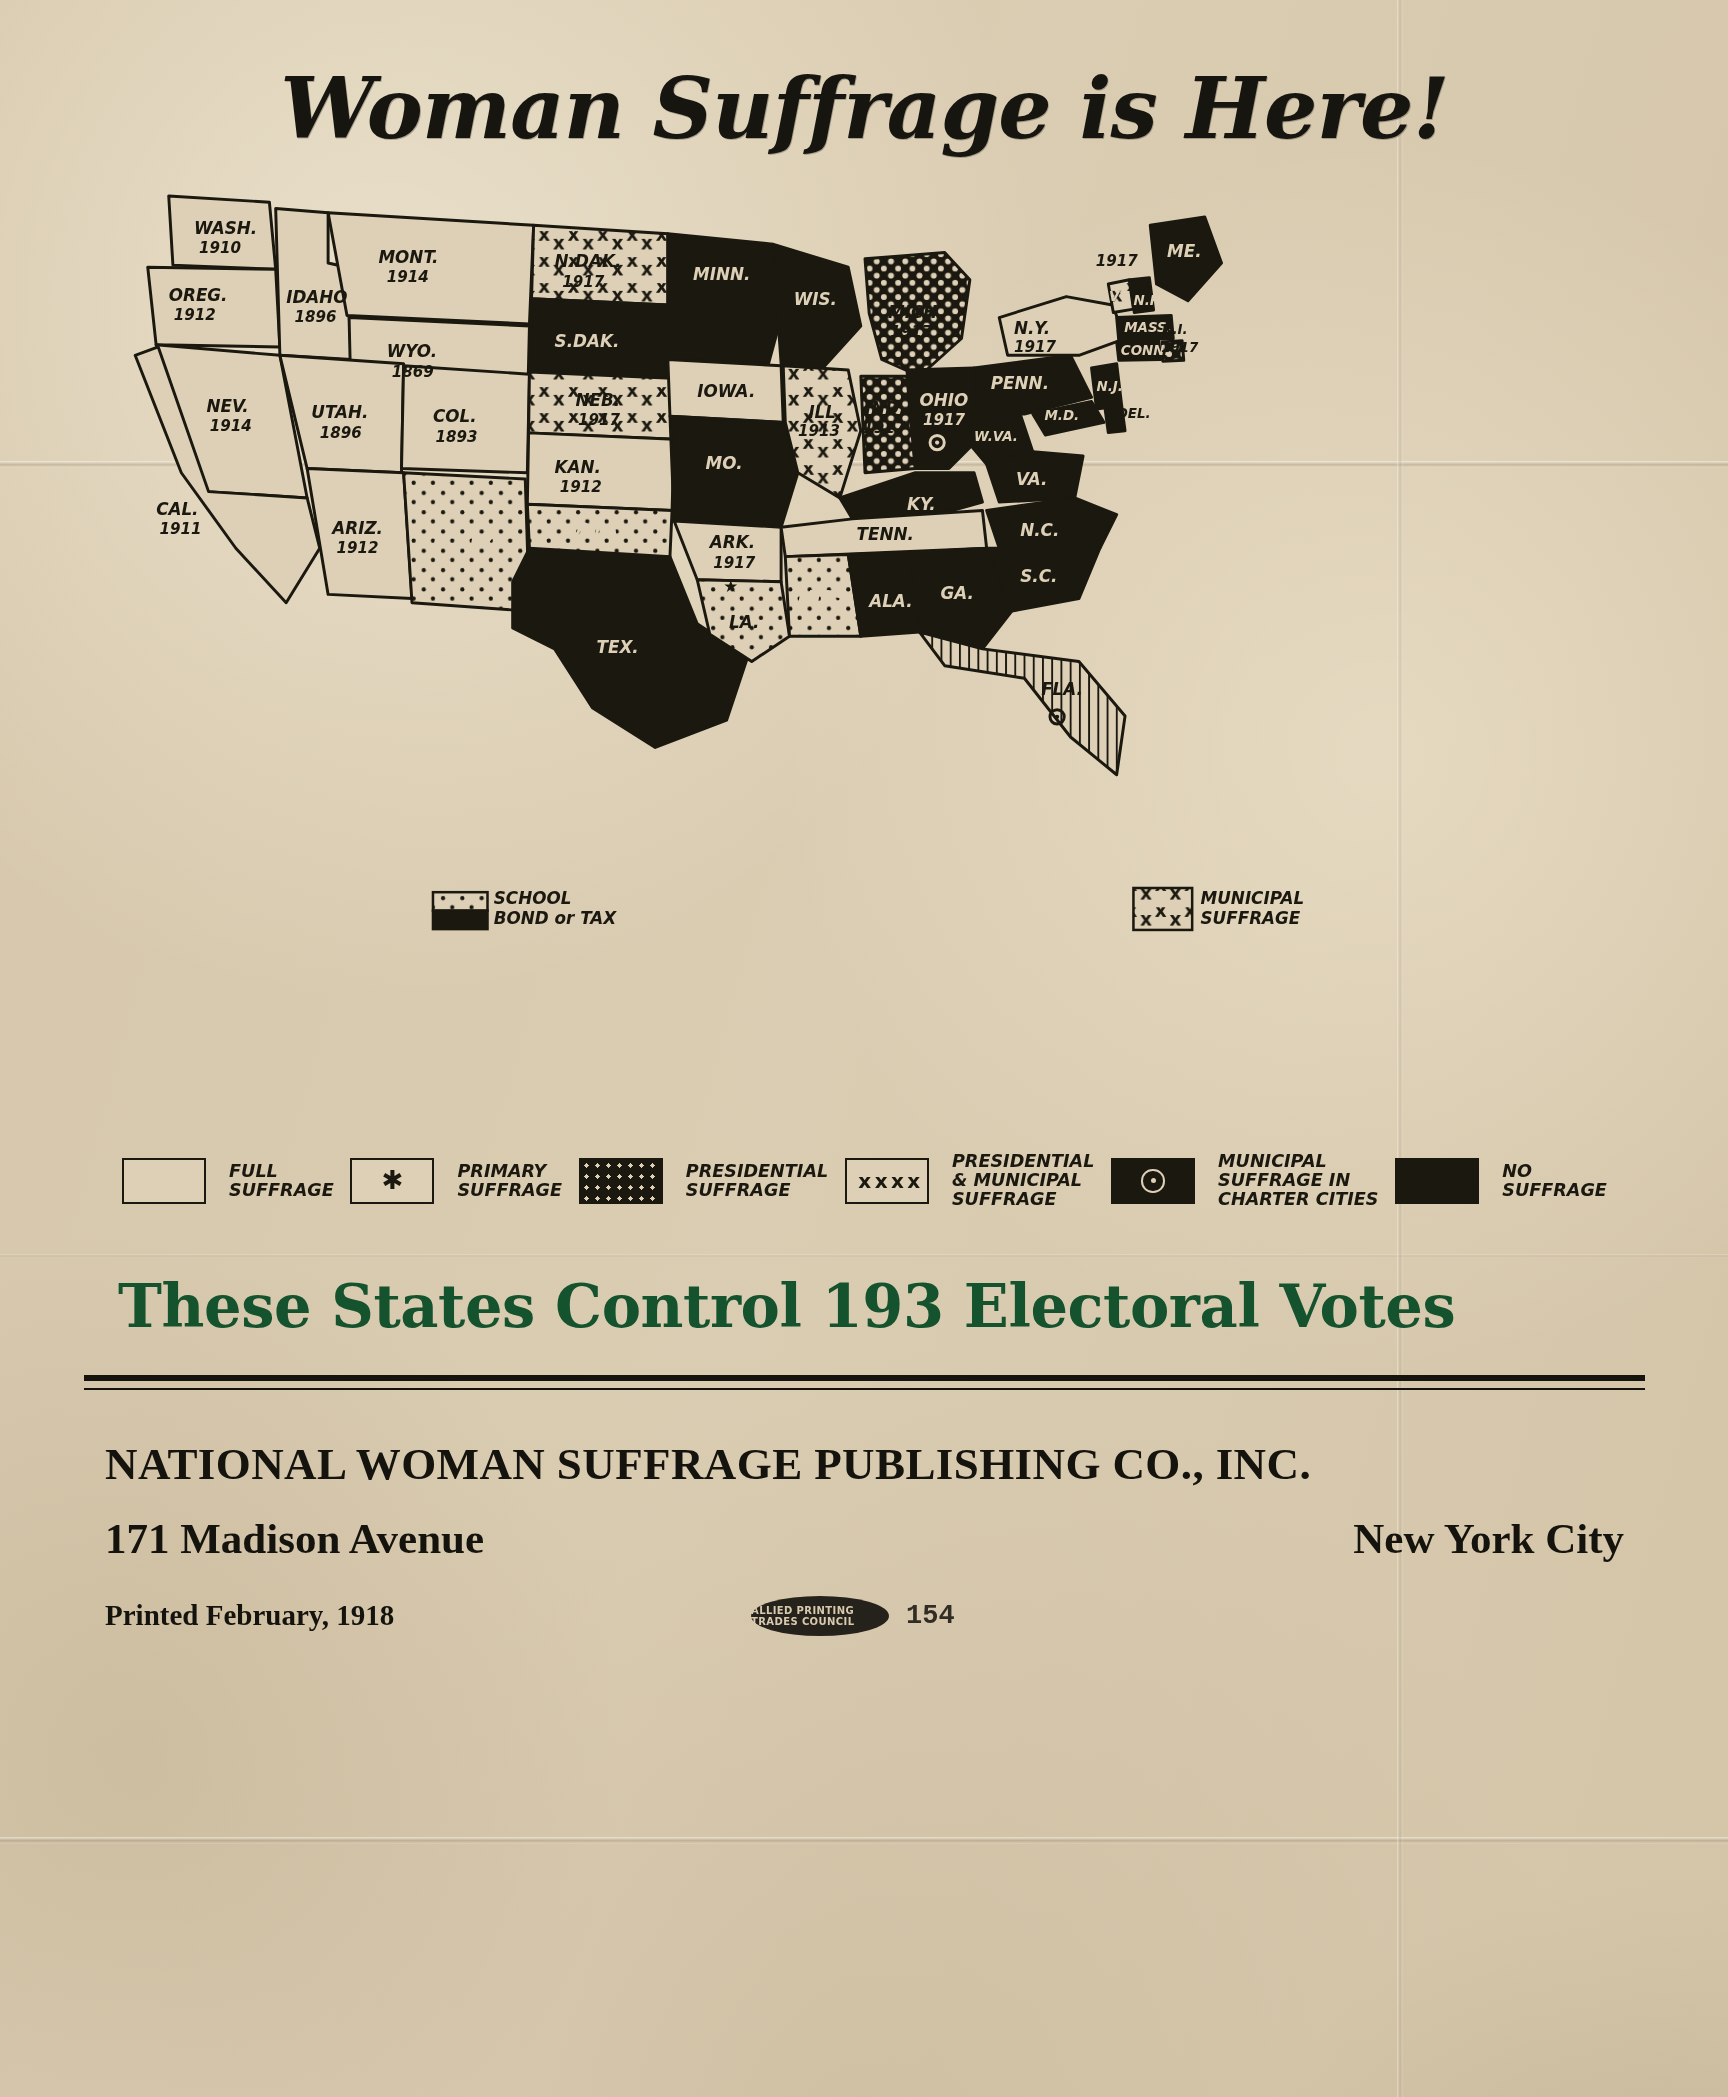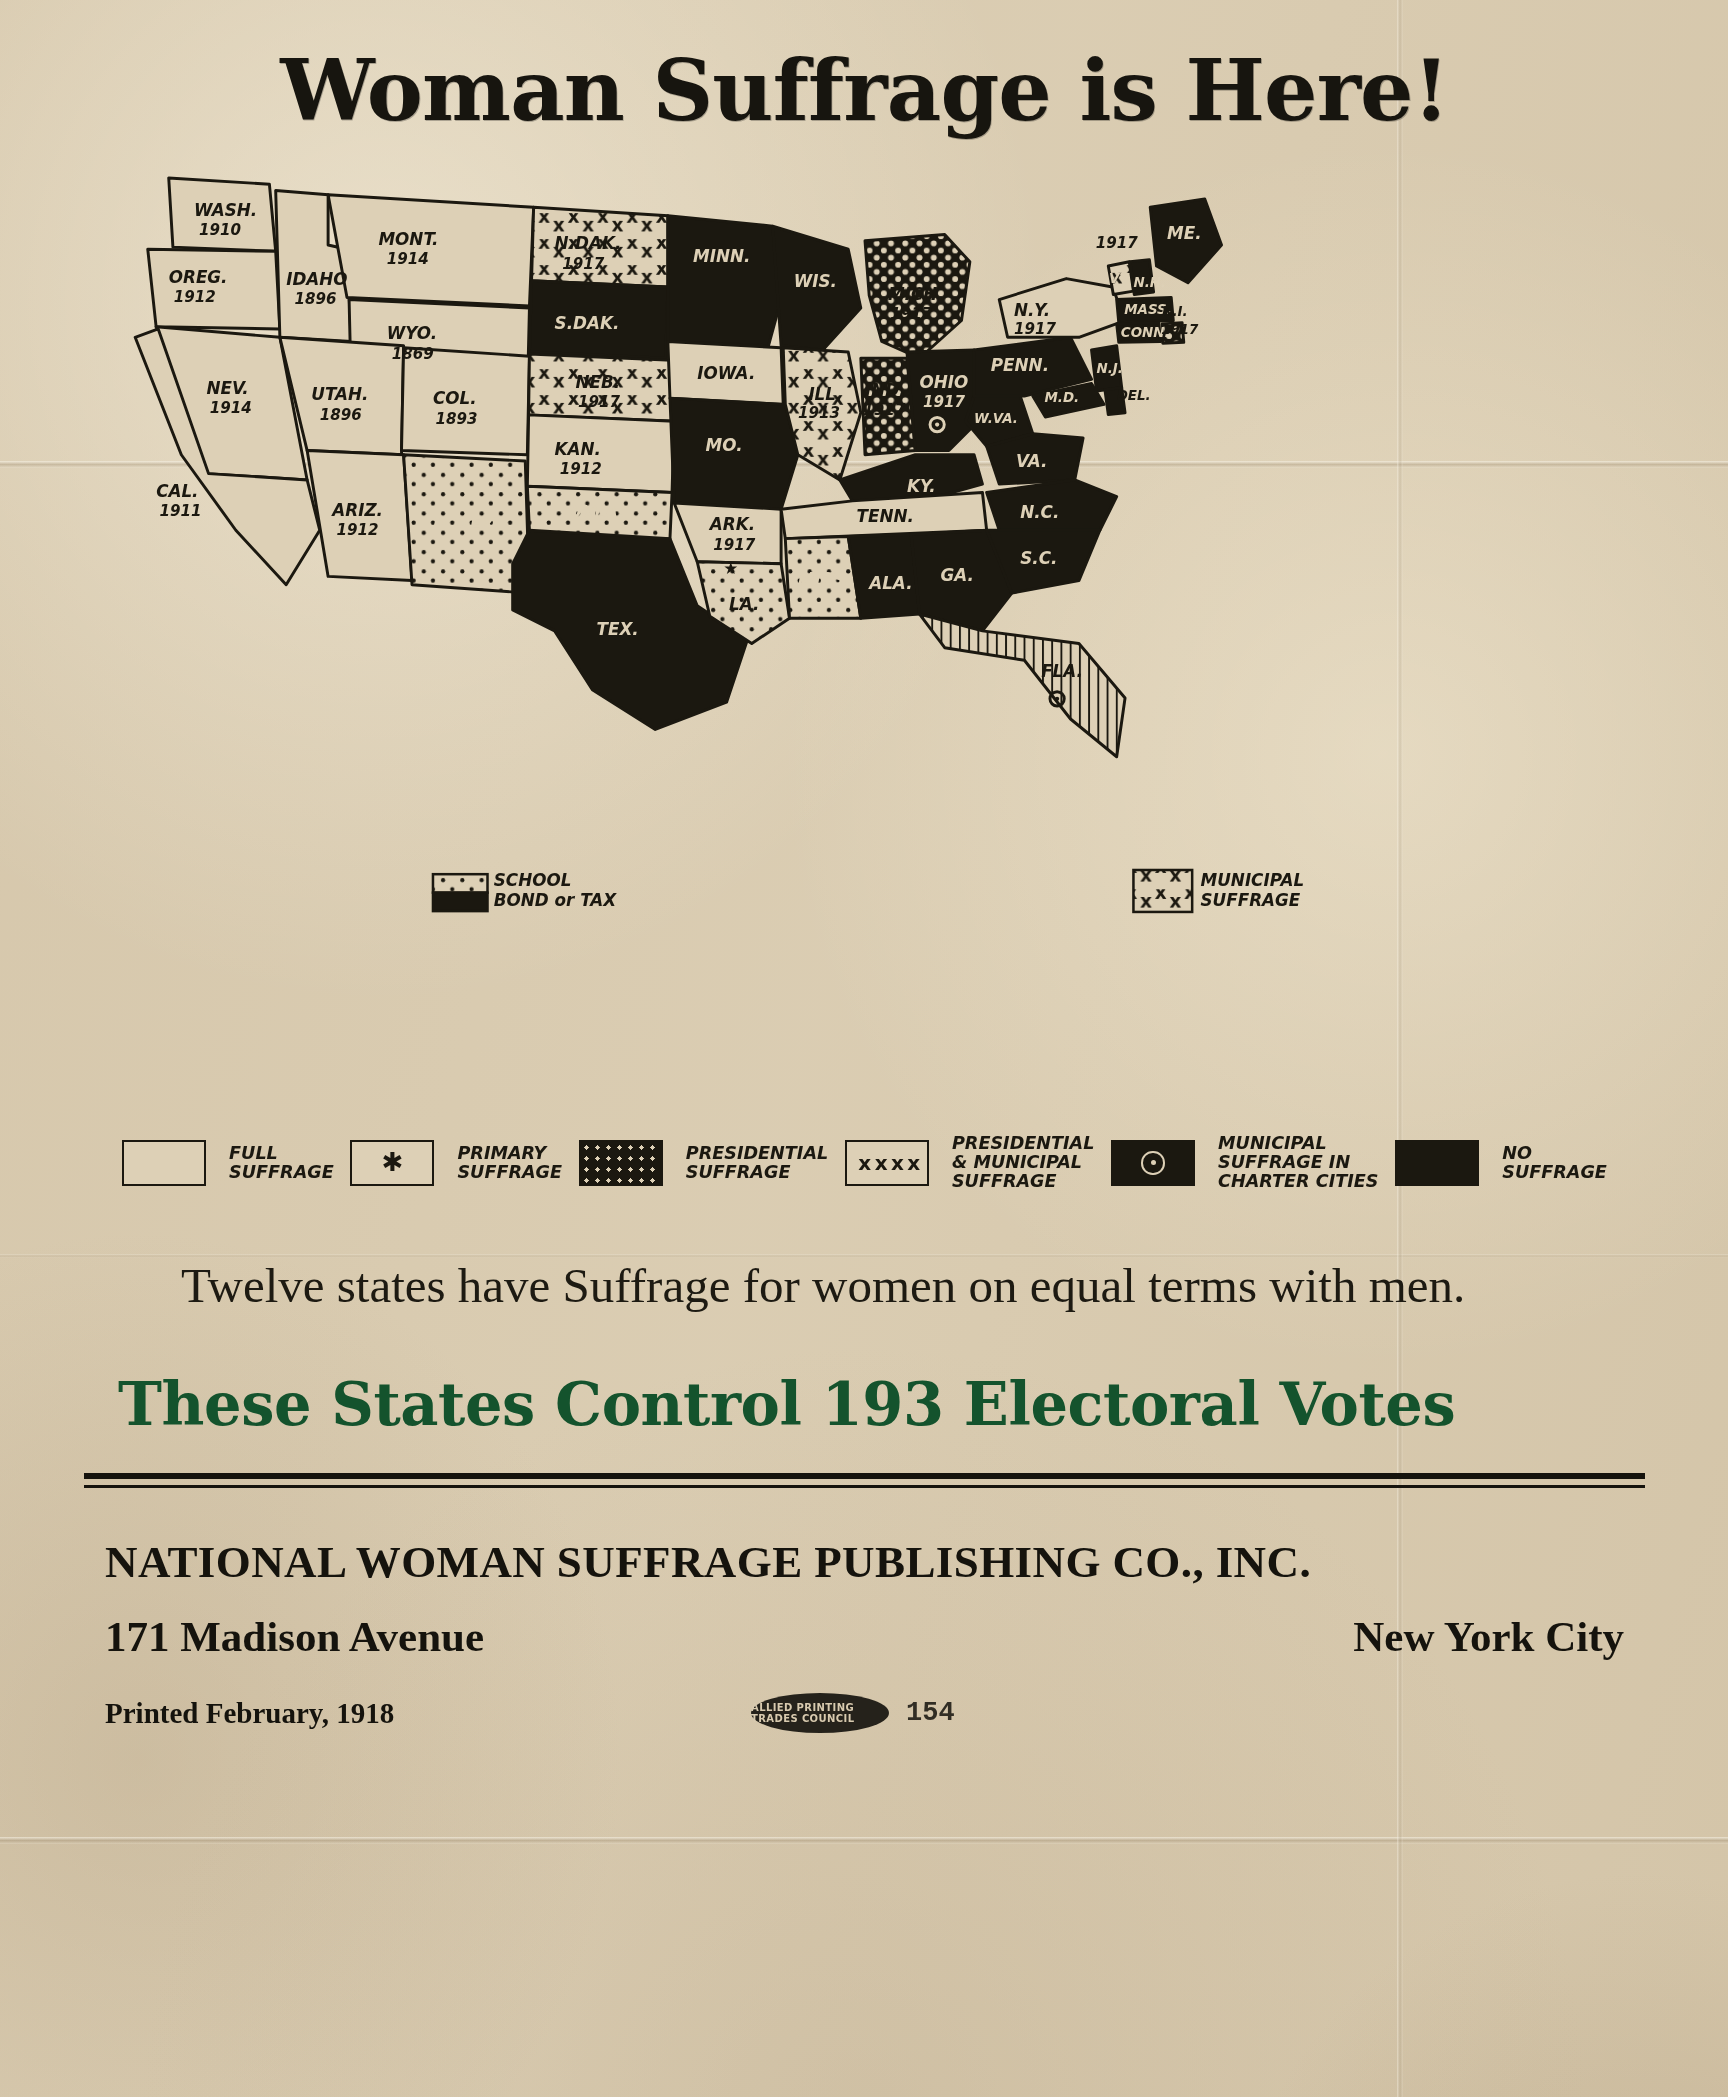--- a/index.html
+++ b/index.html
@@ -60,22 +60,23 @@
   }
 
   .title {
     text-align: center;
     font-family: "DejaVu Serif", serif;
     font-weight: bold;
     font-size: 84px;
     letter-spacing: -0.8px;
     color: #17150f;
     margin: 0;
-    padding-top: 41px;
+    padding-top: 59px;
     text-shadow: 0.8px 0.8px 0 rgba(0,0,0,0.25);
+    font-style: italic;
   }
 
   .map-wrap {
     position: relative;
     width: 1510px;
     height: 965px;
     margin: 21px auto 0 auto;
   }
   .map-svg { display: block; width: 100%; height: 100%; }
 
@@ -512,21 +513,20 @@
 CHARTER CITIES</div>
       </div>
       <div class="legend-item">
         <div class="swatch solid"></div>
         <div class="legend-label">NO
 SUFFRAGE</div>
       </div>
     </div>
 
     <div class="body-text">
-      <p>Twelve states have Suffrage for women on equal terms with men.</p>
     </div>
 
     <div class="headline">These States Control 193 Electoral Votes</div>
 
     <div class="rules">
       <div class="rule-thick"></div>
       <div class="rule-thin"></div>
     </div>
 
     <div class="footer">

